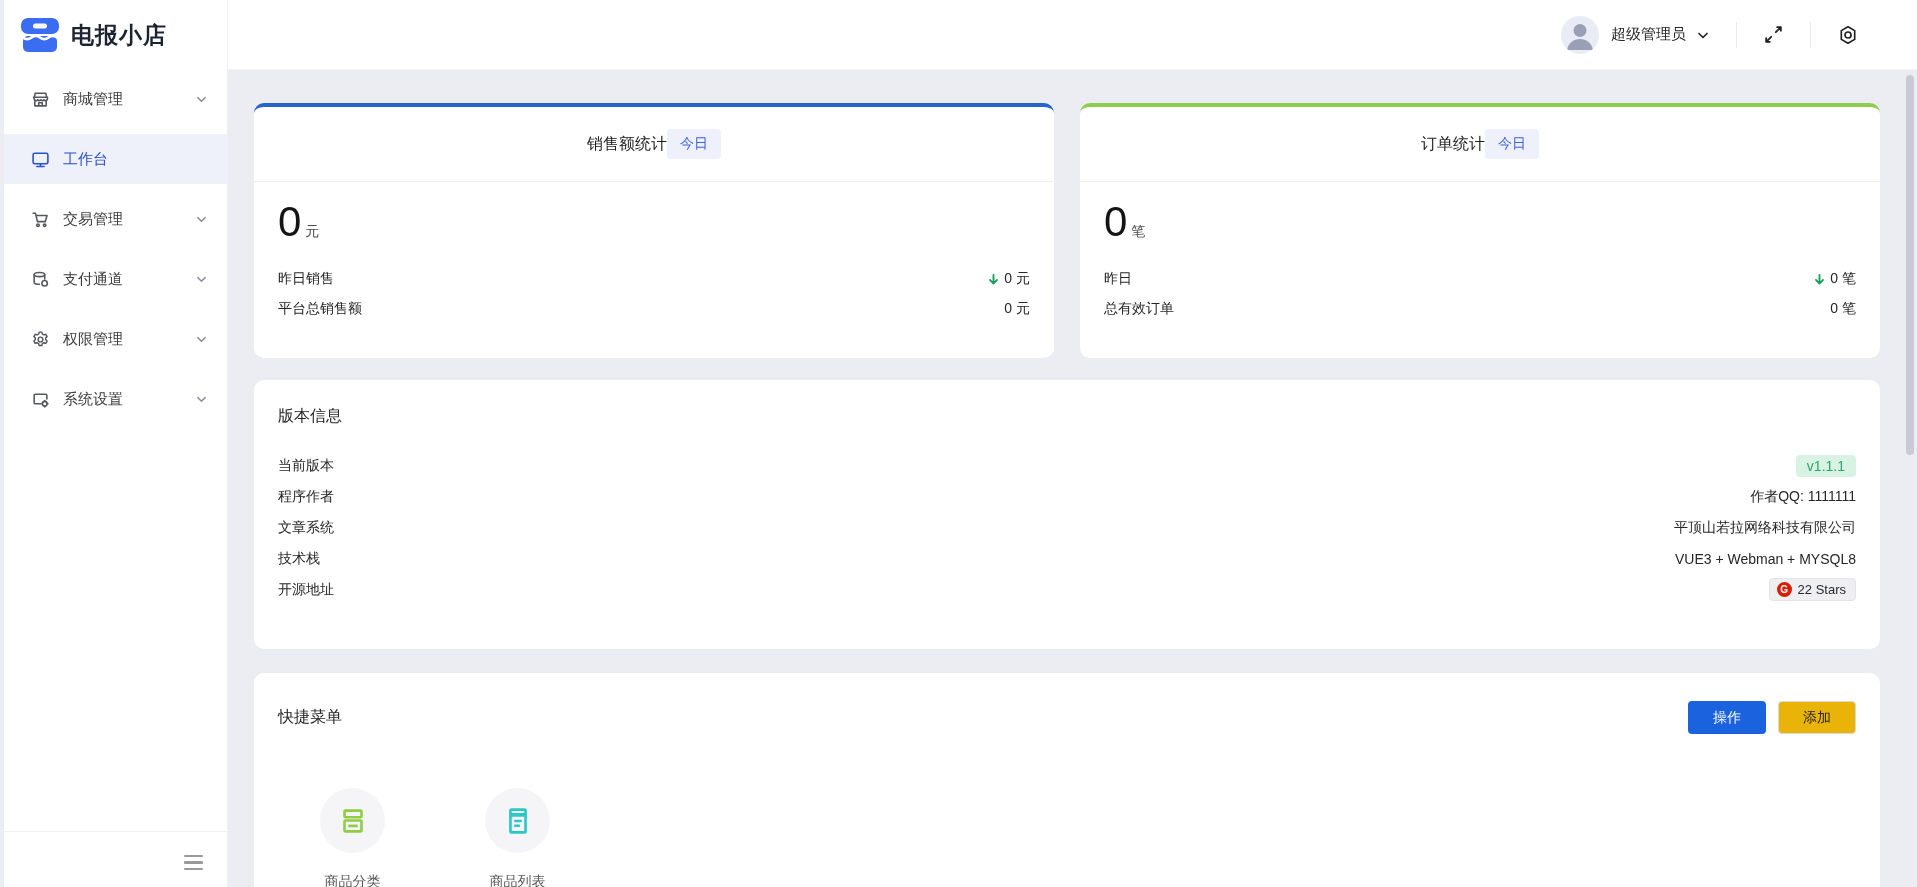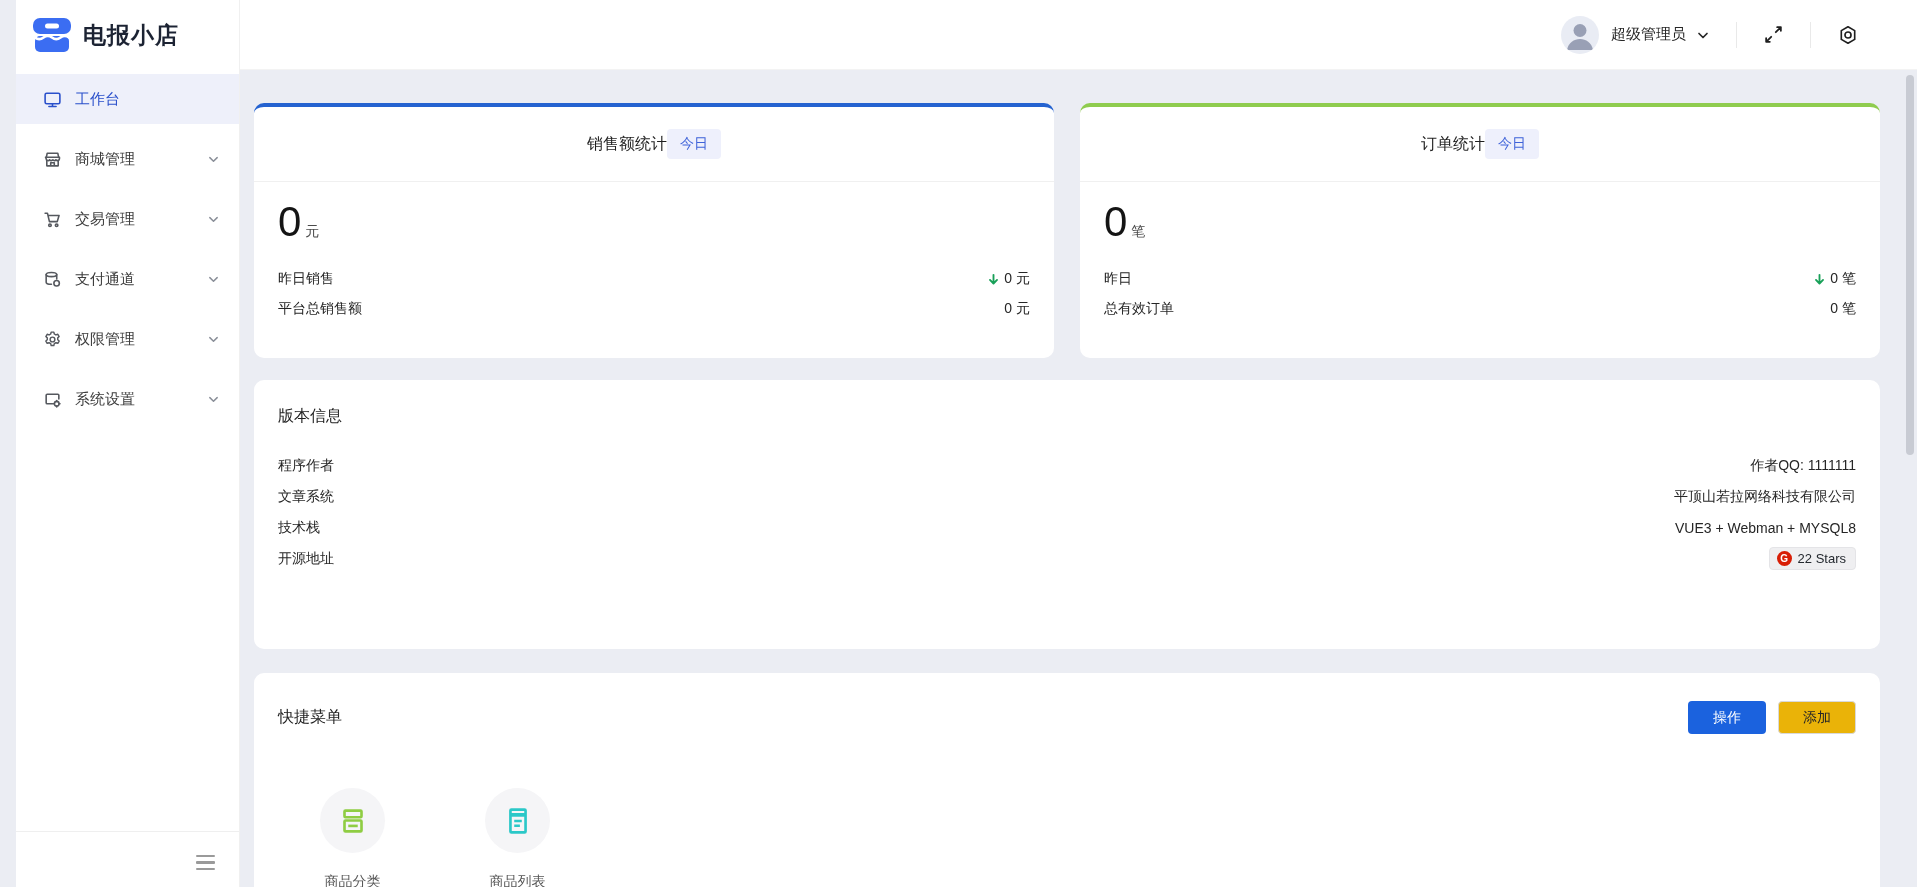--- a/index.html
+++ b/index.html
@@ -1,20 +1,20 @@
 <!DOCTYPE html>
 <html><head>
 <meta charset="utf-8">
 <style>
   * { margin:0; padding:0; box-sizing:border-box; }
   html,body { width:1917px; height:887px; overflow:hidden; }
   body { font-family:"Liberation Sans","DejaVu Sans",sans-serif; background:#ebedf3; color:#262626; position:relative; }
 
   
-  .sidebar { position:absolute; left:16px; top:0; width:224px; height:887px; background:#fff; border-right:1px solid #f0f0f0; z-index:3; }
+  .sidebar { position:absolute; left:4px; top:0; width:224px; height:887px; background:#fff; border-right:1px solid #f0f0f0; z-index:3; }
   .logo-row { height:70px; display:flex; align-items:center; padding-left:14px; gap:9px; }
   .logo-title { font-size:23px; font-weight:700; color:#1c2333; letter-spacing:1px; }
   .menu { padding-top:4px; }
   .menu-item { height:50px; margin-bottom:10px; display:flex; align-items:center; padding-left:27px; position:relative; font-size:15px; color:#3d3d3d; cursor:pointer; }
   .menu-item .mi-icon { width:19px; height:19px; margin-right:13px; color:#55585e; display:flex; }
   .menu-item.active { background:#eef0fa; color:#2a50cb; }
   .menu-item.active .mi-icon { color:#2a50cb; }
   .mi-chevron { position:absolute; right:19px; top:50%; transform:translateY(-50%); color:#8a8f99; display:flex; }
   .sidebar-foot-divider { position:absolute; left:0; bottom:55px; width:100%; height:1px; background:#efefef; }
   .collapse-btn { position:absolute; right:24px; bottom:17px; width:19px; height:15px; display:flex; flex-direction:column; justify-content:space-between; cursor:pointer; }
@@ -81,44 +81,44 @@
         <rect x="3" y="5" width="38" height="16" rx="7" fill="#3b6df2"></rect>
         <rect x="15" y="10.5" width="14" height="5" rx="2.5" fill="#fff"></rect>
         <rect x="5" y="23" width="34" height="16" rx="5" fill="#3b6df2"></rect>
         <path d="M5 24.5q4.2 3.4 8.5 0t8.5 0 8.5 0 8.5 0" stroke="#fff" stroke-width="2.6" fill="none" stroke-linecap="round"></path>
       </svg>
     </span>
     <span class="logo-title">电报小店</span>
   </div>
 
   <nav class="menu">
-    <div class="menu-item active">
-      <span class="mi-icon">
-        <svg width="19" height="19" viewBox="0 0 18 18" fill="none" stroke="currentColor" stroke-width="1.5" stroke-linecap="round" stroke-linejoin="round">
-          <rect x="2" y="3" width="14" height="10" rx="1.5"></rect>
-            <path d="M9 13v2.6M5.6 15.6h6.8"></path>
-        </svg>
-      </span>
-      <span>工作台</span>
-    </div>
-
     <div class="menu-item">
       <span class="mi-icon">
         <svg width="19" height="19" viewBox="0 0 18 18" fill="none" stroke="currentColor" stroke-width="1.5" stroke-linecap="round" stroke-linejoin="round">
           <path d="M3.2 6.8 4 3h10l.8 3.8"></path>
             <path d="M2.4 6.8h13.2v1.4a1.8 1.8 0 0 1-3.3 1 1.8 1.8 0 0 1-3 .1 1.8 1.8 0 0 1-3-.1 1.8 1.8 0 0 1-3.3-1z"></path>
             <path d="M3.6 9.8V15h10.8V9.8M7.3 15v-3h3.4v3"></path>
         </svg>
       </span>
       <span>商城管理</span>
       <span class="mi-chevron">
         <svg width="13" height="11" viewBox="0 0 14 12" fill="none" stroke="currentColor" stroke-width="1.6" stroke-linecap="round" stroke-linejoin="round">
             <path d="M3 4.5l4 4 4-4"></path>
           </svg>
       </span>
+    </div>
+
+    <div class="menu-item active">
+      <span class="mi-icon">
+        <svg width="19" height="19" viewBox="0 0 18 18" fill="none" stroke="currentColor" stroke-width="1.5" stroke-linecap="round" stroke-linejoin="round">
+          <rect x="2" y="3" width="14" height="10" rx="1.5"></rect>
+            <path d="M9 13v2.6M5.6 15.6h6.8"></path>
+        </svg>
+      </span>
+      <span>工作台</span>
     </div>
 
     <div class="menu-item">
       <span class="mi-icon">
         <svg width="19" height="19" viewBox="0 0 18 18" fill="none" stroke="currentColor" stroke-width="1.5" stroke-linecap="round" stroke-linejoin="round">
           <path d="M2 3h2.2l1.9 8h7.4l1.7-5.8H5"></path>
             <circle cx="6.6" cy="14.4" r="1.2"></circle>
             <circle cx="12.9" cy="14.4" r="1.2"></circle>
         </svg>
       </span>
@@ -276,20 +276,24 @@
               </span>
           </div>
         </div>
       </div>
     </section>
   </div>
 
   <section class="card version-card">
     <div class="v-title">版本信息</div>
     <div class="v-row">
+      <span>当前版本</span>
+      <span class="badge-version">v1.1.1</span>
+    </div>
+    <div class="v-row">
       <span>程序作者</span>
       <span>作者QQ: 1111111</span>
     </div>
     <div class="v-row">
       <span>文章系统</span>
       <span>平顶山若拉网络科技有限公司</span>
     </div>
     <div class="v-row">
       <span>技术栈</span>
       <span>VUE3 + Webman + MYSQL8</span>

